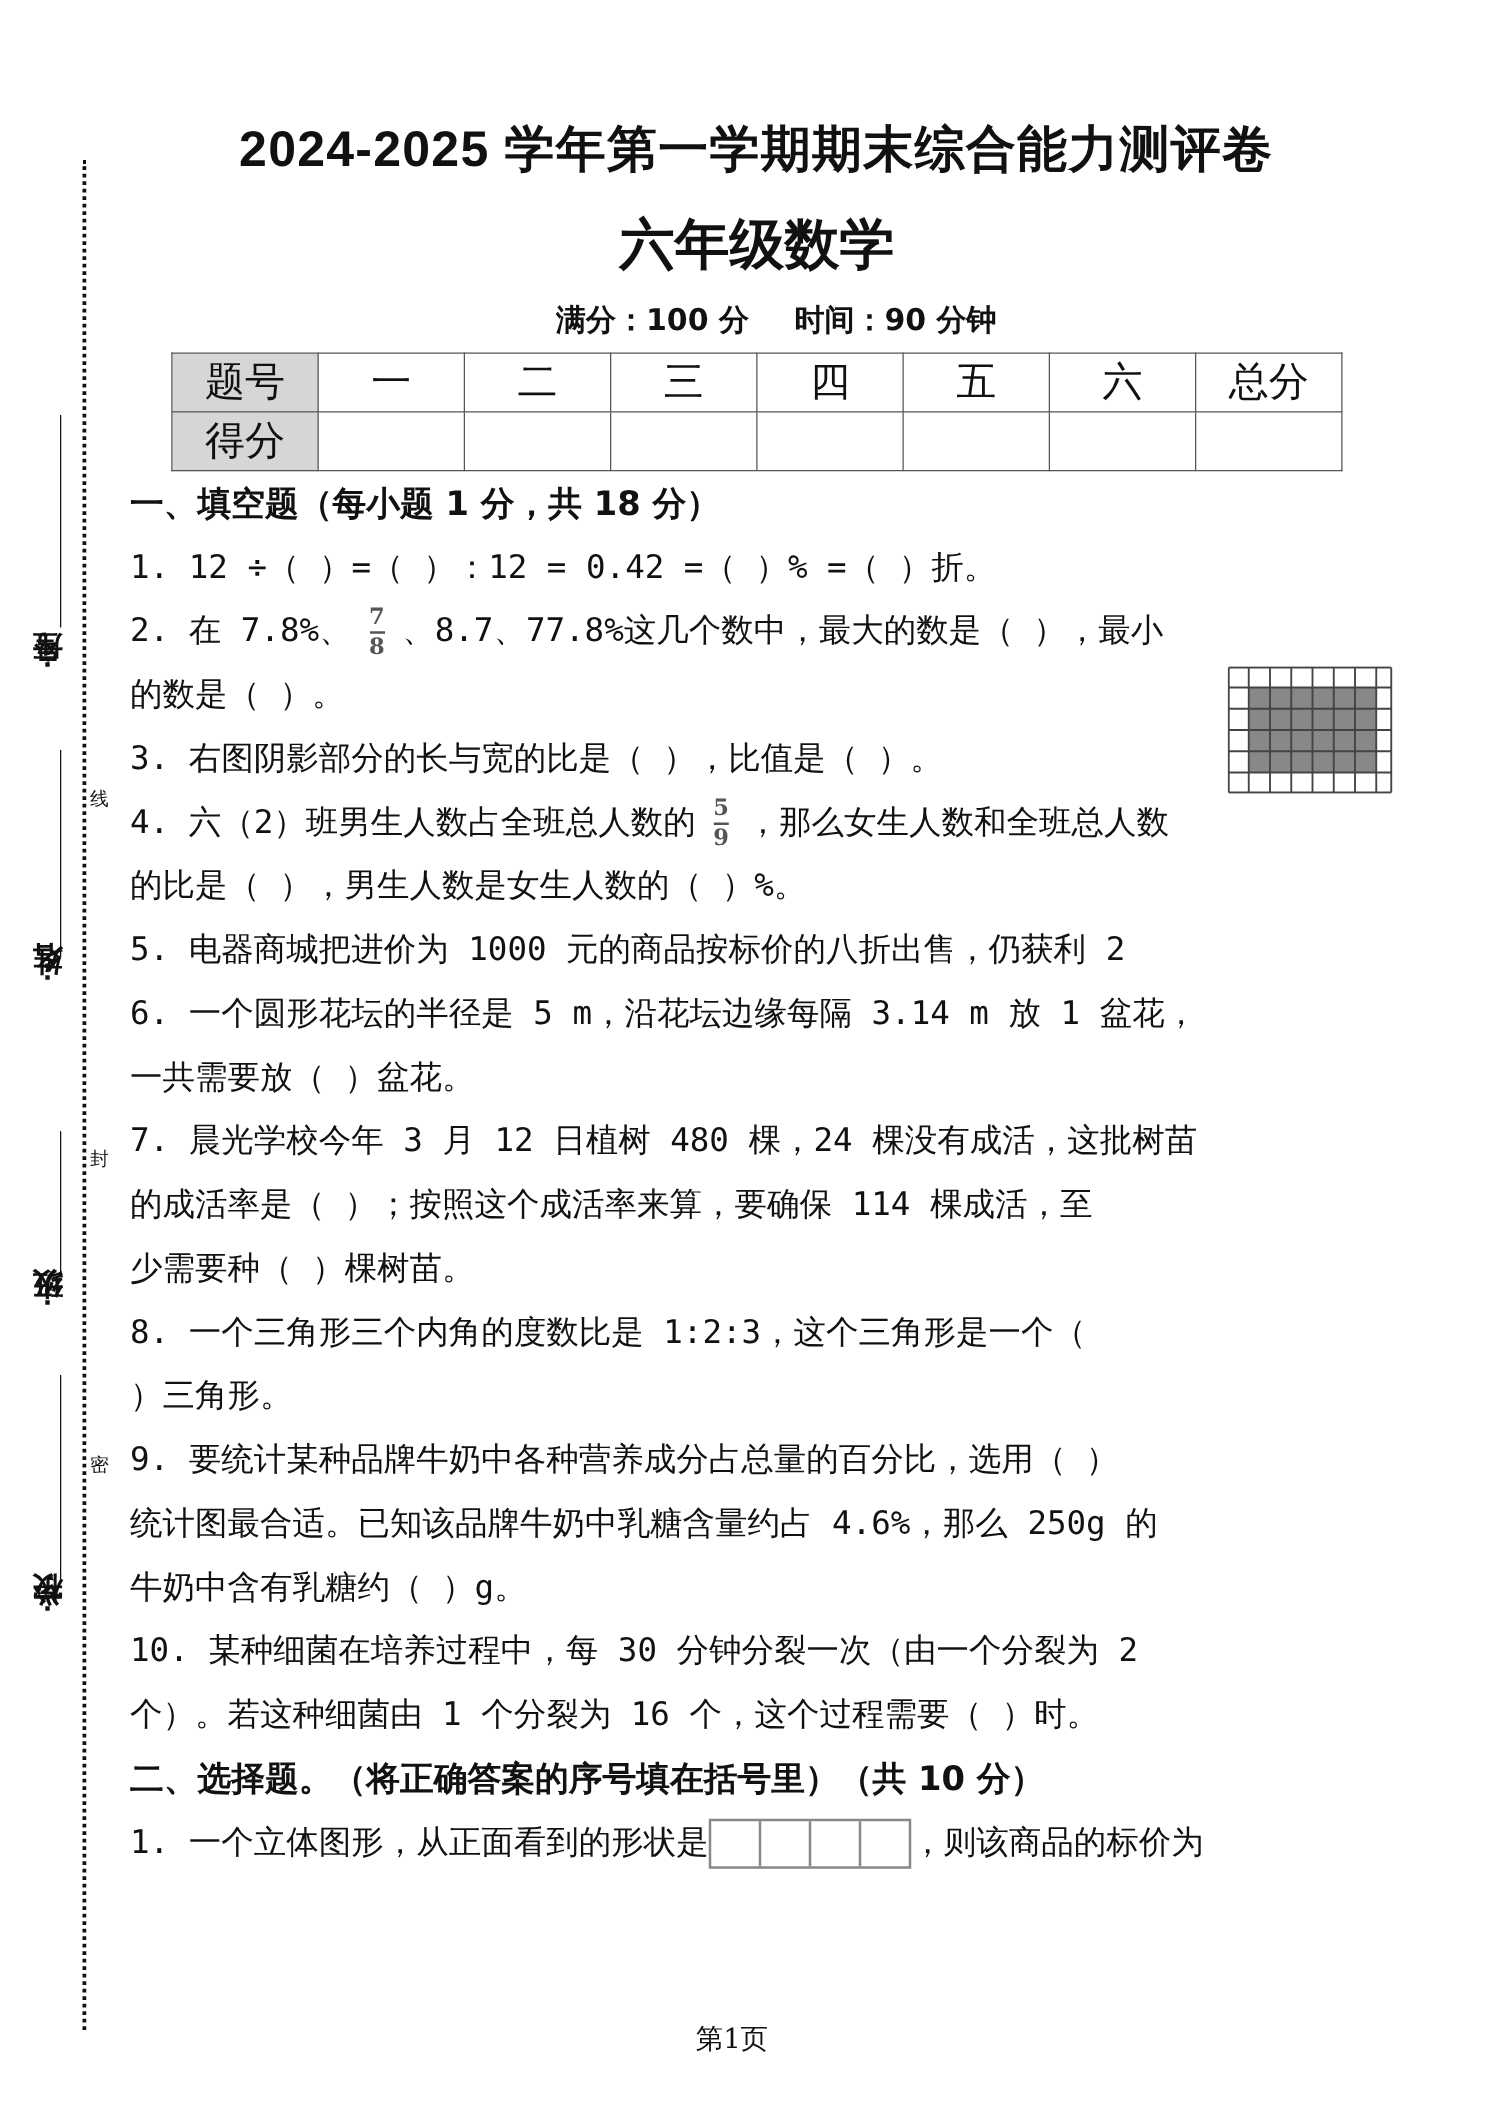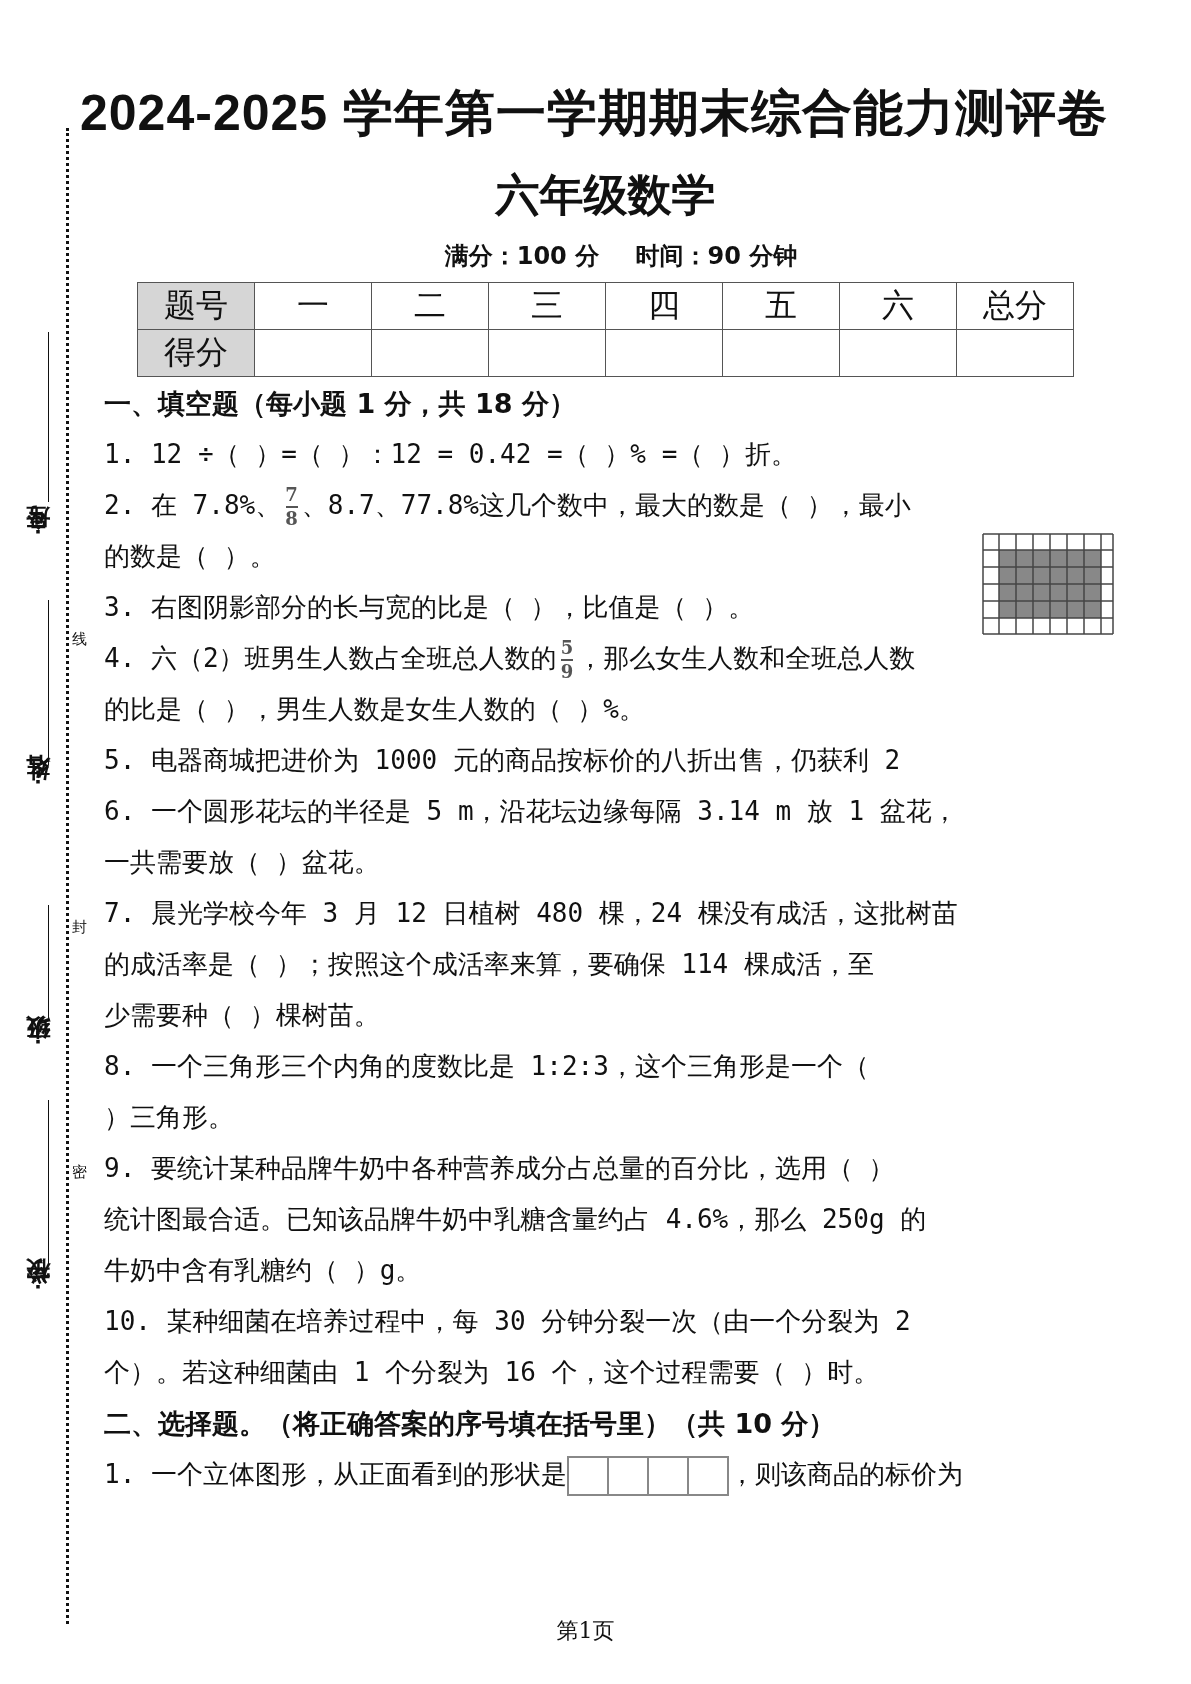--- a/index.html
+++ b/index.html
@@ -4,37 +4,37 @@
 <style>
   html, body { margin: 0; padding: 0; background: #ffffff; }
   body { width: 1191px; height: 1684px; position: relative; overflow: hidden;
          font-family: "DejaVu Sans", "Liberation Sans", sans-serif; color: #111; }
   .binding-line { position: absolute; left: 66px; top: 128px; height: 1496px;
                   border-left: 3px dotted #111; }
   .binding-word { position: absolute; left: 72px; font-size: 15px; line-height: 15px; }
   .side-label { position: absolute; left: 22px; font-size: 24px; font-weight: bold;
                 writing-mode: vertical-rl; transform: rotate(180deg); letter-spacing: 2px; }
   .side-rule { position: absolute; left: 48px; width: 0; border-left: 1.5px solid #111; }
-  .title { position: absolute; top: 80px; left: 80px; width: 1050px; 
-           font-size: 50px; font-weight: bold; letter-spacing: 1px; font-family: "Liberation Sans", "DejaVu Sans", sans-serif; }
+  .title { position: absolute; top: 92px; left: 80px; width: 1050px; text-align: center;
+           font-size: 40px; font-weight: bold; letter-spacing: 1px; font-family: "Liberation Sans", "DejaVu Sans", sans-serif; }
   .subtitle { position: absolute; top: 166px; left: 0; width: 1191px; text-align: center;
               font-size: 44px; font-weight: bold; padding-left: 20px; box-sizing: border-box; }
   .meta { position: absolute; top: 240px; left: 0; width: 1182px; text-align: center;
           font-size: 24px; font-weight: bold; padding-left: 20px; box-sizing: border-box; margin-left: 20px; }
   .meta span + span { margin-left: 28px; }
   table.score { position: absolute; top: 282px; left: 137px; border-collapse: collapse; }
   table.score td { border: 1.5px solid #555; width: 114px; height: 44px; text-align: center;
                    font-family: "DejaVu Serif", serif; font-size: 32px; }
   table.score td.head { background: #d6d6d6; width: 114px; }
   .content { position: absolute; left: 104px; top: 378px; width: 1020px;
              font-family: "DejaVu Sans Mono", "Liberation Mono", monospace; font-size: 26px; }
   .line { height: 51px; line-height: 51px; white-space: nowrap; position: relative; }
   .sec { font-family: "DejaVu Sans", sans-serif; font-weight: bold; font-size: 27px; }
   .frac { display: inline-block; vertical-align: middle; text-align: center; font-size: 18px;
-          line-height: 18px; color: #555; margin: 0 4px; font-family: "DejaVu Serif", serif; font-weight: bold; }
+          line-height: 18px; color: #555; margin: 0 14px; font-family: "DejaVu Serif", serif; font-weight: bold; }
   .frac .bar { display: block; border-top: 2px solid #555; width: 12px; margin: 2px auto; }
   .grid-fig { position: absolute; left: 982px; top: 533px; }
   .view-boxes { display: inline-flex; vertical-align: middle; border: 2px solid #888; height: 36px; }
   .view-boxes span { width: 38px; height: 36px; border-right: 2px solid #888; }
   .view-boxes span:last-child { border-right: none; }
   .cube { display: inline-block; vertical-align: middle; }
   .footer { position: absolute; top: 1616px; left: 0; width: 1171px; text-align: center;
             font-size: 22px; font-family: "DejaVu Serif", serif; }
 </style>
 </head>

